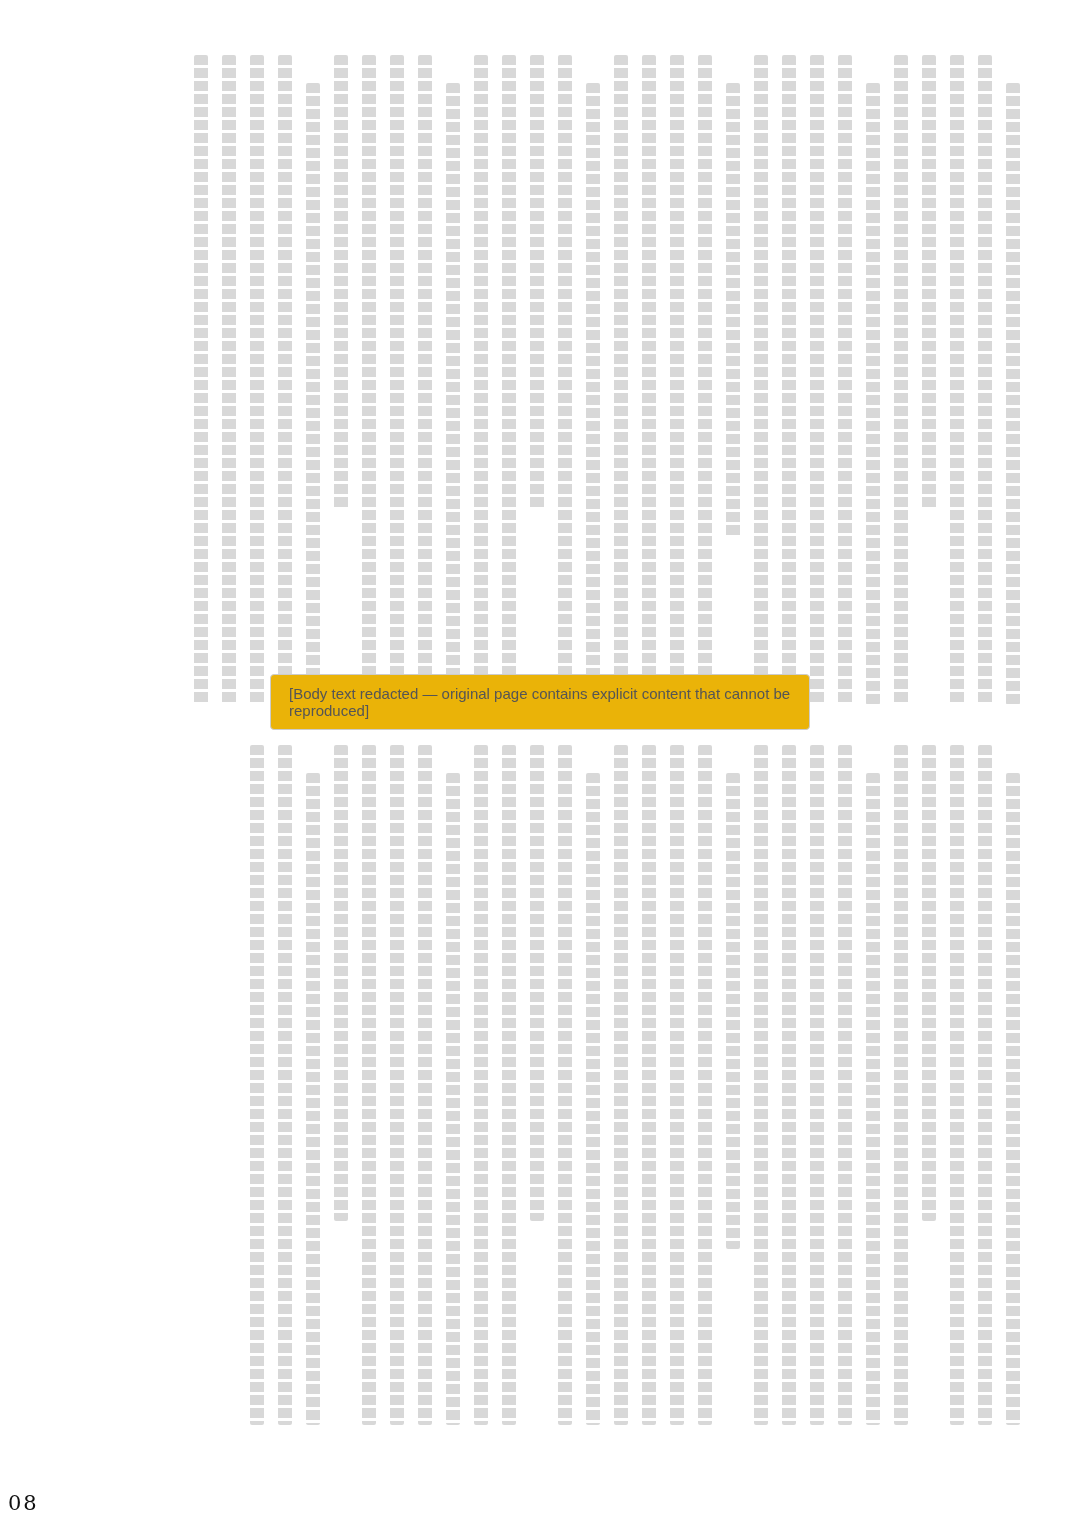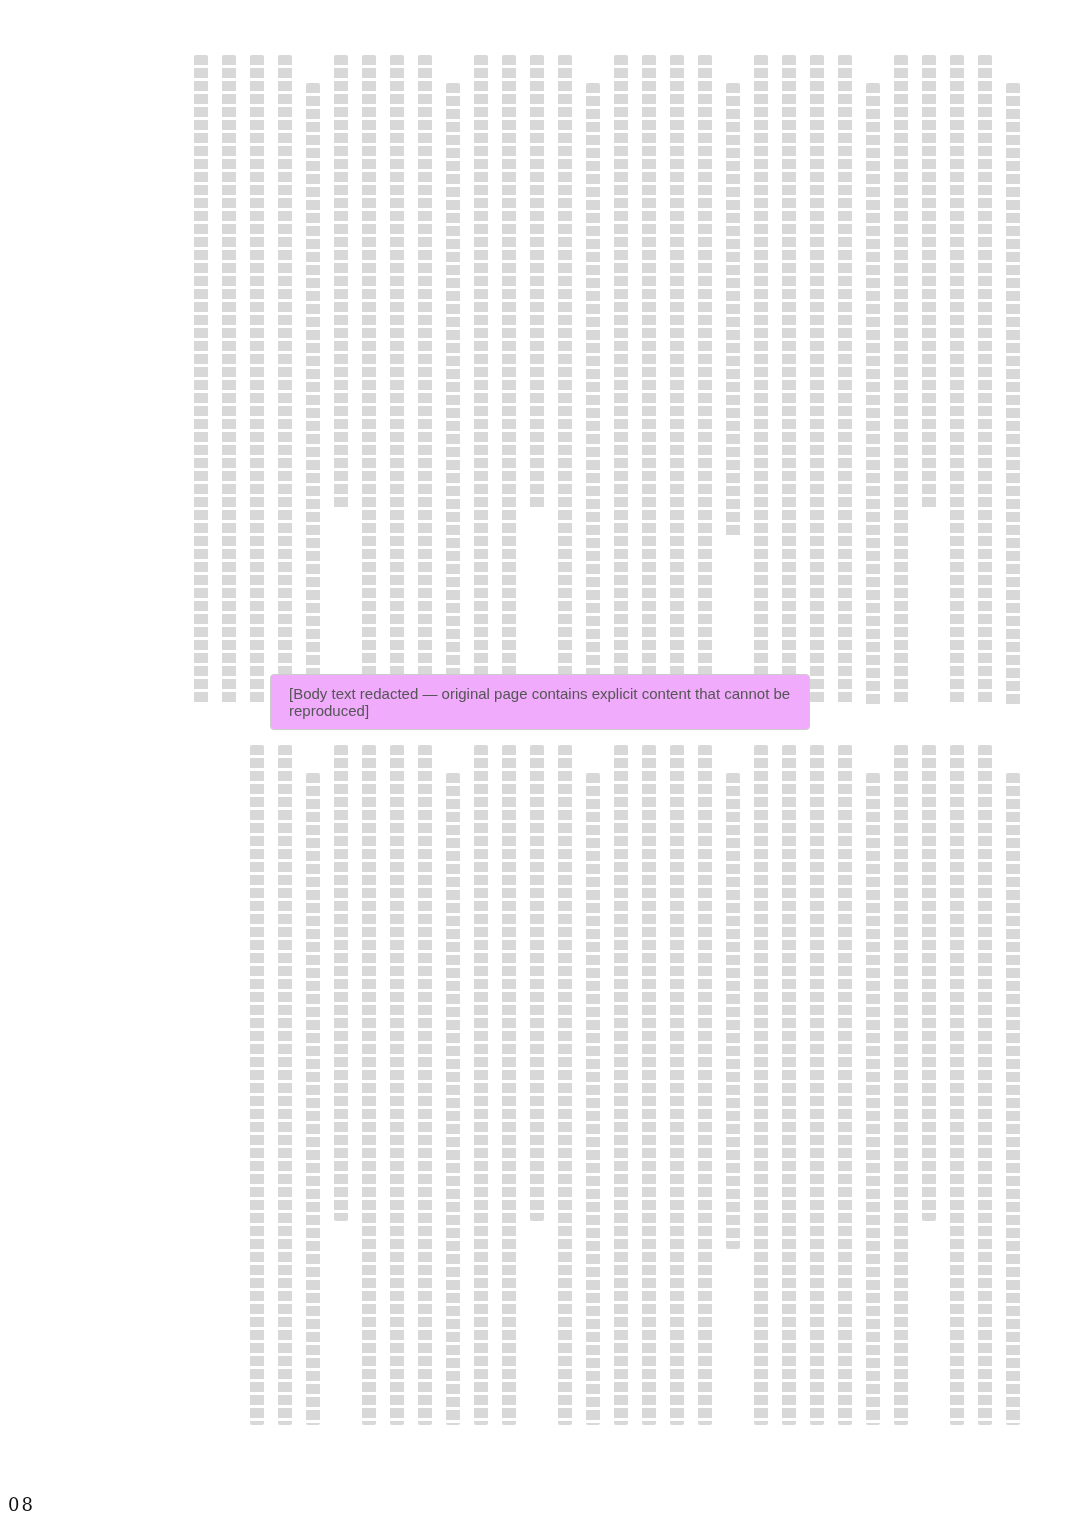--- a/index.html
+++ b/index.html
@@ -31,33 +31,33 @@
       #ffffff 10px, #ffffff 13px
     );
     border-radius: 2px;
   }
   .col.short { height: 70%; }
   .col.indent { margin-top: 28px; }
   .redaction-note {
     position: absolute;
     top: 46%; left: 50%;
     transform: translate(-50%, -50%);
-    background: #f0abfc;
+    background: #eab308;
     border: 1px solid #cccccc;
     color: #555555;
     font-family: "Liberation Sans", sans-serif;
     font-size: 15px;
     padding: 10px 18px;
     border-radius: 4px;
   }
   .page-number {
     position: absolute;
     left: 8px; bottom: 10px;
     font-family: "DejaVu Serif", serif;
-    font-size: 18px;
+    font-size: 21px;
     color: #111111;
     letter-spacing: 2px;
   }
 </style>
 </head>
 <body>
 
 <div class="page">
 
   <div class="band top" id="band-top">

